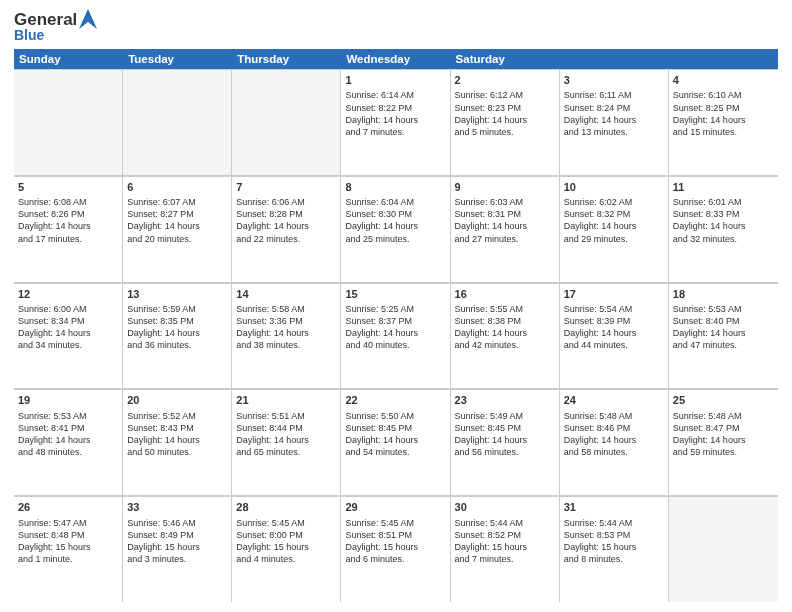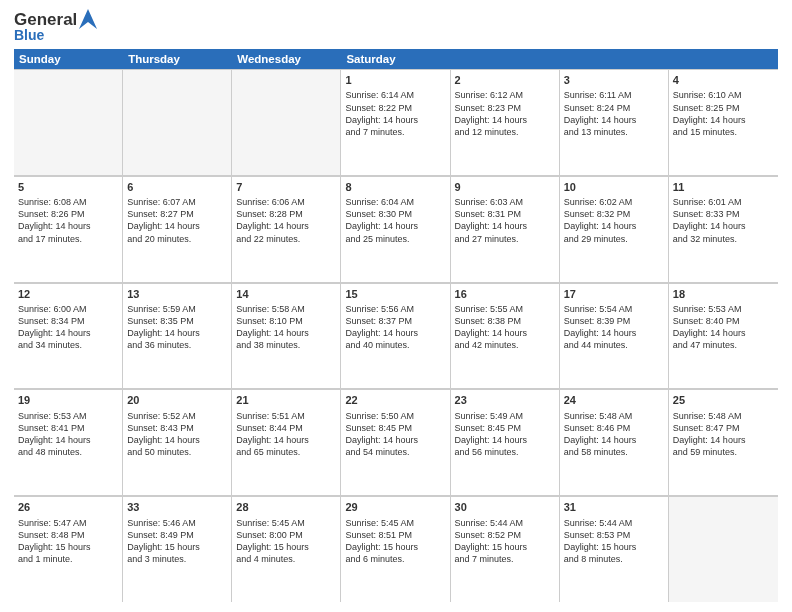--- a/index.html
+++ b/index.html
@@ -119,20 +119,21 @@
     </div>
     <div class="title-block">
       <div class="main-title"></div>
       <div class="subtitle"></div>
     </div>
   </div>
 
   <div class="calendar">
     <div class="cal-header-row">
     <div class="cal-header-cell">Sunday</div>
+        <div class="cal-header-cell">Tuesday</div>
         <div class="cal-header-cell">Thursday</div>
         <div class="cal-header-cell">Wednesday</div>
         <div class="cal-header-cell">Saturday</div>
       </div>
     <div class="cal-body">
     <div class="cal-week week-border-top">
           <div class="cal-cell empty"></div>
           <div class="cal-cell empty"></div>
           <div class="cal-cell empty"></div>
           <div class="cal-cell">
@@ -140,21 +141,21 @@
             <div class="cell-text">Sunrise: 6:14 AM</div>
             <div class="cell-text">Sunset: 8:22 PM</div>
             <div class="cell-text">Daylight: 14 hours</div>
             <div class="cell-text">and 7 minutes.</div>
           </div>
           <div class="cal-cell">
             <span class="day-num">2</span>
             <div class="cell-text">Sunrise: 6:12 AM</div>
             <div class="cell-text">Sunset: 8:23 PM</div>
             <div class="cell-text">Daylight: 14 hours</div>
-            <div class="cell-text">and 12 minutes.</div>
+            <div class="cell-text">and 5 minutes.</div>
           </div>
           <div class="cal-cell">
             <span class="day-num">3</span>
             <div class="cell-text">Sunrise: 6:11 AM</div>
             <div class="cell-text">Sunset: 8:24 PM</div>
             <div class="cell-text">Daylight: 14 hours</div>
             <div class="cell-text">and 13 minutes.</div>
           </div>
           <div class="cal-cell">
             <span class="day-num">4</span>
@@ -226,27 +227,27 @@
           <div class="cal-cell">
             <span class="day-num">13</span>
             <div class="cell-text">Sunrise: 5:59 AM</div>
             <div class="cell-text">Sunset: 8:35 PM</div>
             <div class="cell-text">Daylight: 14 hours</div>
             <div class="cell-text">and 36 minutes.</div>
           </div>
           <div class="cal-cell">
             <span class="day-num">14</span>
             <div class="cell-text">Sunrise: 5:58 AM</div>
-            <div class="cell-text">Sunset: 8:10 PM</div>
+            <div class="cell-text">Sunset: 3:36 PM</div>
             <div class="cell-text">Daylight: 14 hours</div>
             <div class="cell-text">and 38 minutes.</div>
           </div>
           <div class="cal-cell">
             <span class="day-num">15</span>
-            <div class="cell-text">Sunrise: 5:56 AM</div>
+            <div class="cell-text">Sunrise: 5:25 AM</div>
             <div class="cell-text">Sunset: 8:37 PM</div>
             <div class="cell-text">Daylight: 14 hours</div>
             <div class="cell-text">and 40 minutes.</div>
           </div>
           <div class="cal-cell">
             <span class="day-num">16</span>
             <div class="cell-text">Sunrise: 5:55 AM</div>
             <div class="cell-text">Sunset: 8:38 PM</div>
             <div class="cell-text">Daylight: 14 hours</div>
             <div class="cell-text">and 42 minutes.</div>

